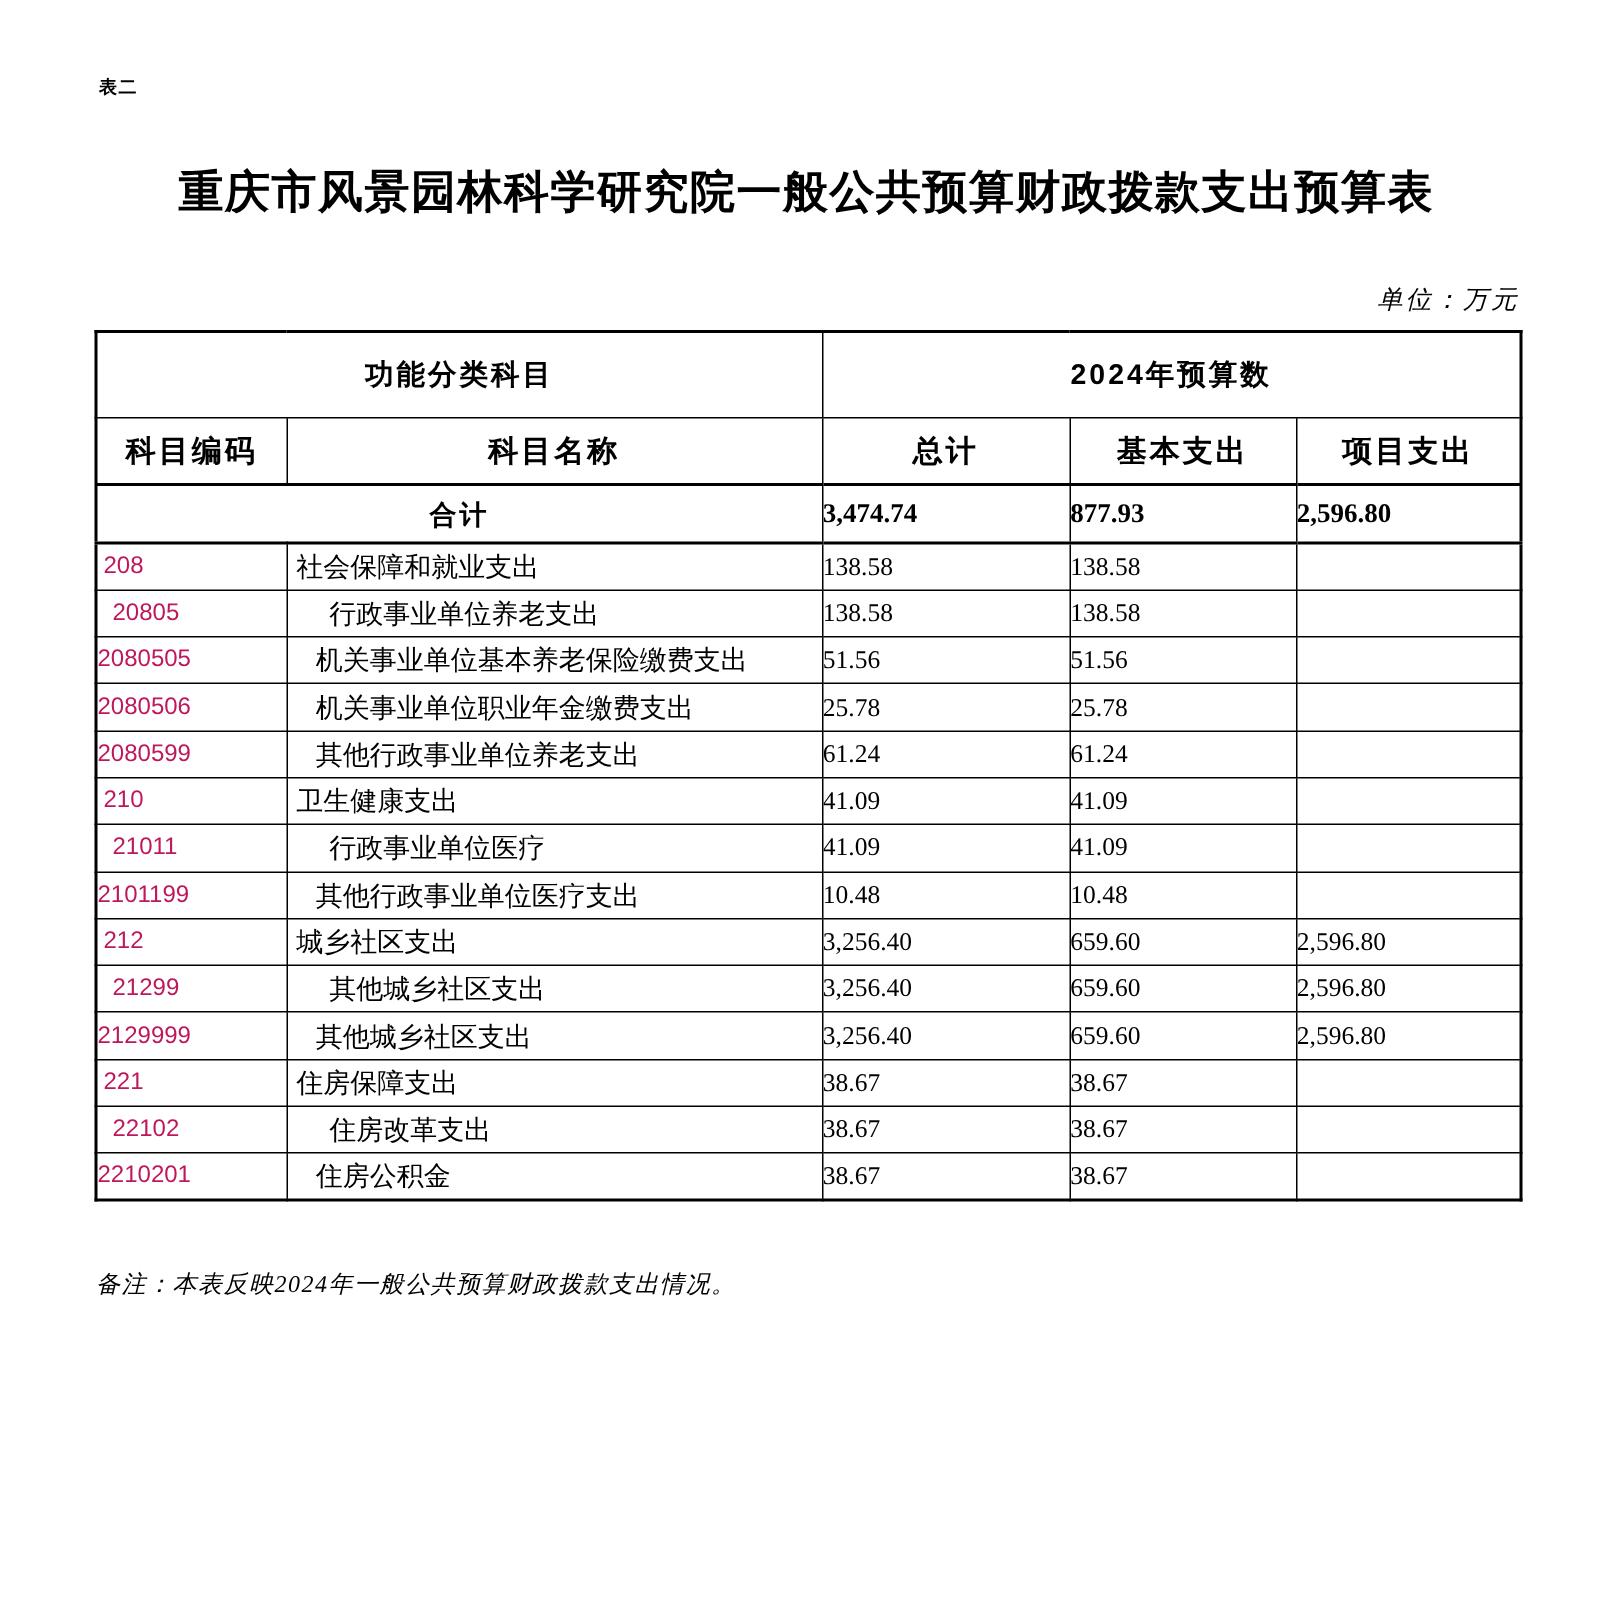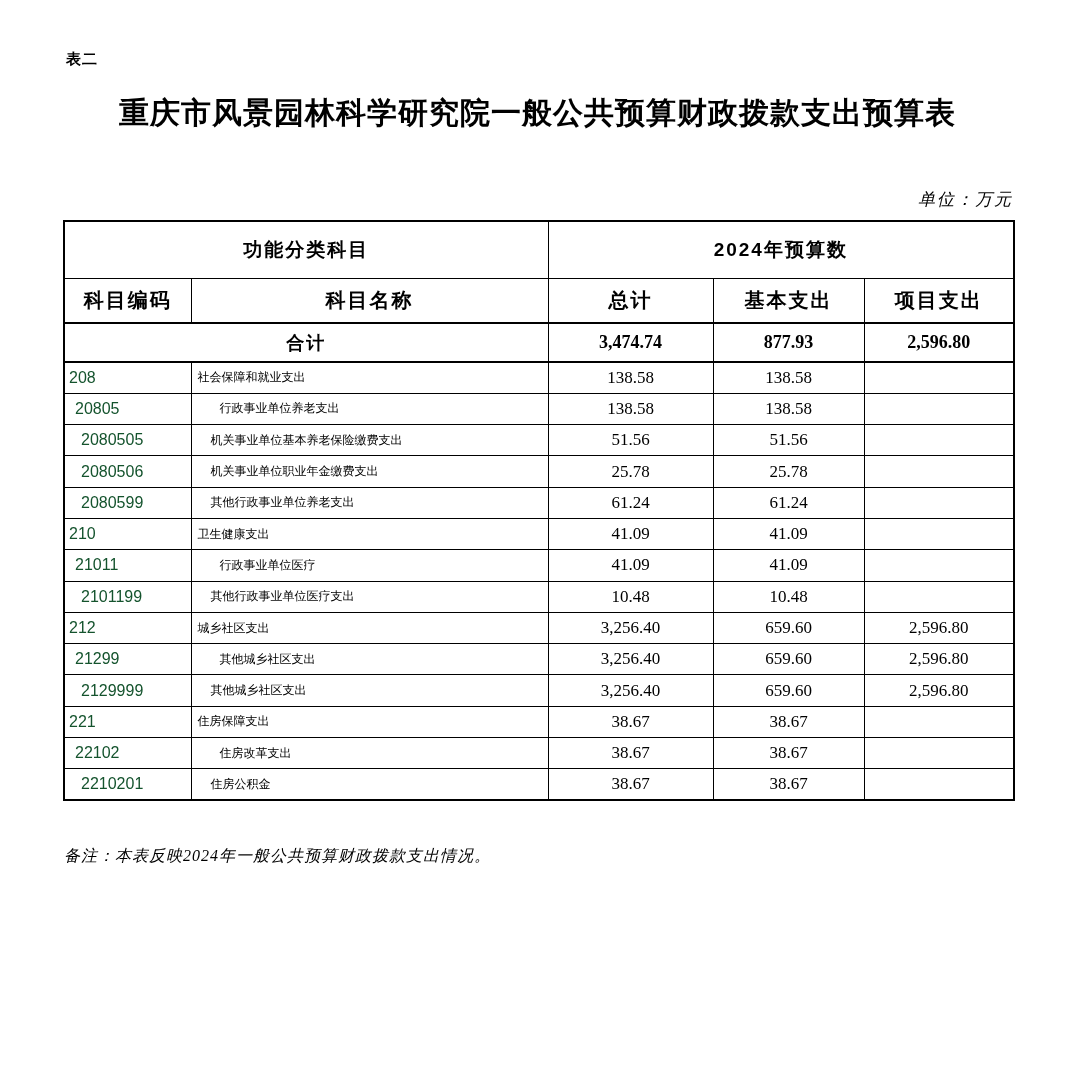--- a/index.html
+++ b/index.html
@@ -8,24 +8,24 @@
     width:1075px;height:1071px;
     background:#ffffff;
     margin:0 auto;
     overflow:hidden;
     font-family:"Liberation Serif", serif;
     color:#000;
   }
   .table-tag{
     position:absolute;left:66px;top:50px;
     font-family:"Liberation Sans", sans-serif;
-    font-weight:bold;font-size:15px;letter-spacing:1px;
+    font-weight:bold;font-size:12px;letter-spacing:1px;
   }
   .doc-title{
-    position:absolute;left:0;right:0;top:93px;
+    position:absolute;left:0;right:0;top:108px;
     margin:0;text-align:center;
     font-family:"Liberation Serif", serif;
     font-weight:bold;font-size:30px;letter-spacing:1px;
   }
   .unit-label{
     position:absolute;top:188px;right:62px;
     font-style:italic;font-size:17px;letter-spacing:2px;
     font-family:"Liberation Serif", serif;
   }
   table.budget{
@@ -49,38 +49,38 @@
   }
   tr.hrow1 th{font-size:19px;letter-spacing:2px;}
   tr.hrow2 th{font-size:20px;letter-spacing:2px;border-bottom-width:2px;}
   tr.total-row{height:39px;}
   tr.total-row td{border-bottom-width:2px;}
   td.total-label{
     text-align:center;font-weight:bold;font-size:18px;letter-spacing:2px;
     font-family:"Liberation Serif", serif;
   }
   td.num{
-    text-align:center;padding-right:5px;
+    text-align:left;padding-right:5px;
     font-family:"Liberation Serif", serif;
     font-size:17px;
   }
   tr.total-row td.num{font-weight:bold;font-size:18px;}
   tr.data-row{height:31.3px;}
   td.code{
     font-family:"Liberation Sans", sans-serif;
-    font-size:16px;color:#14532d;
+    font-size:16px;color:#be185d;
     text-align:left;
   }
   td.name{
-    font-size:12px;text-align:left;
+    font-size:18px;text-align:left;
     font-family:"Liberation Serif", serif;
   }
   td.code.lv1{padding-left:4px;}
   td.code.lv2{padding-left:10px;}
-  td.code.lv3{padding-left:16px;}
+  td.code.lv3{}
   td.name.lv1{padding-left:6px;}
   td.name.lv2{padding-left:28px;}
   td.name.lv3{padding-left:19px;}
   .note{
     position:absolute;left:64px;top:846px;
     font-style:italic;font-size:16px;letter-spacing:1px;
     font-family:"Liberation Serif", serif;
   }
 </style>
 </head>

